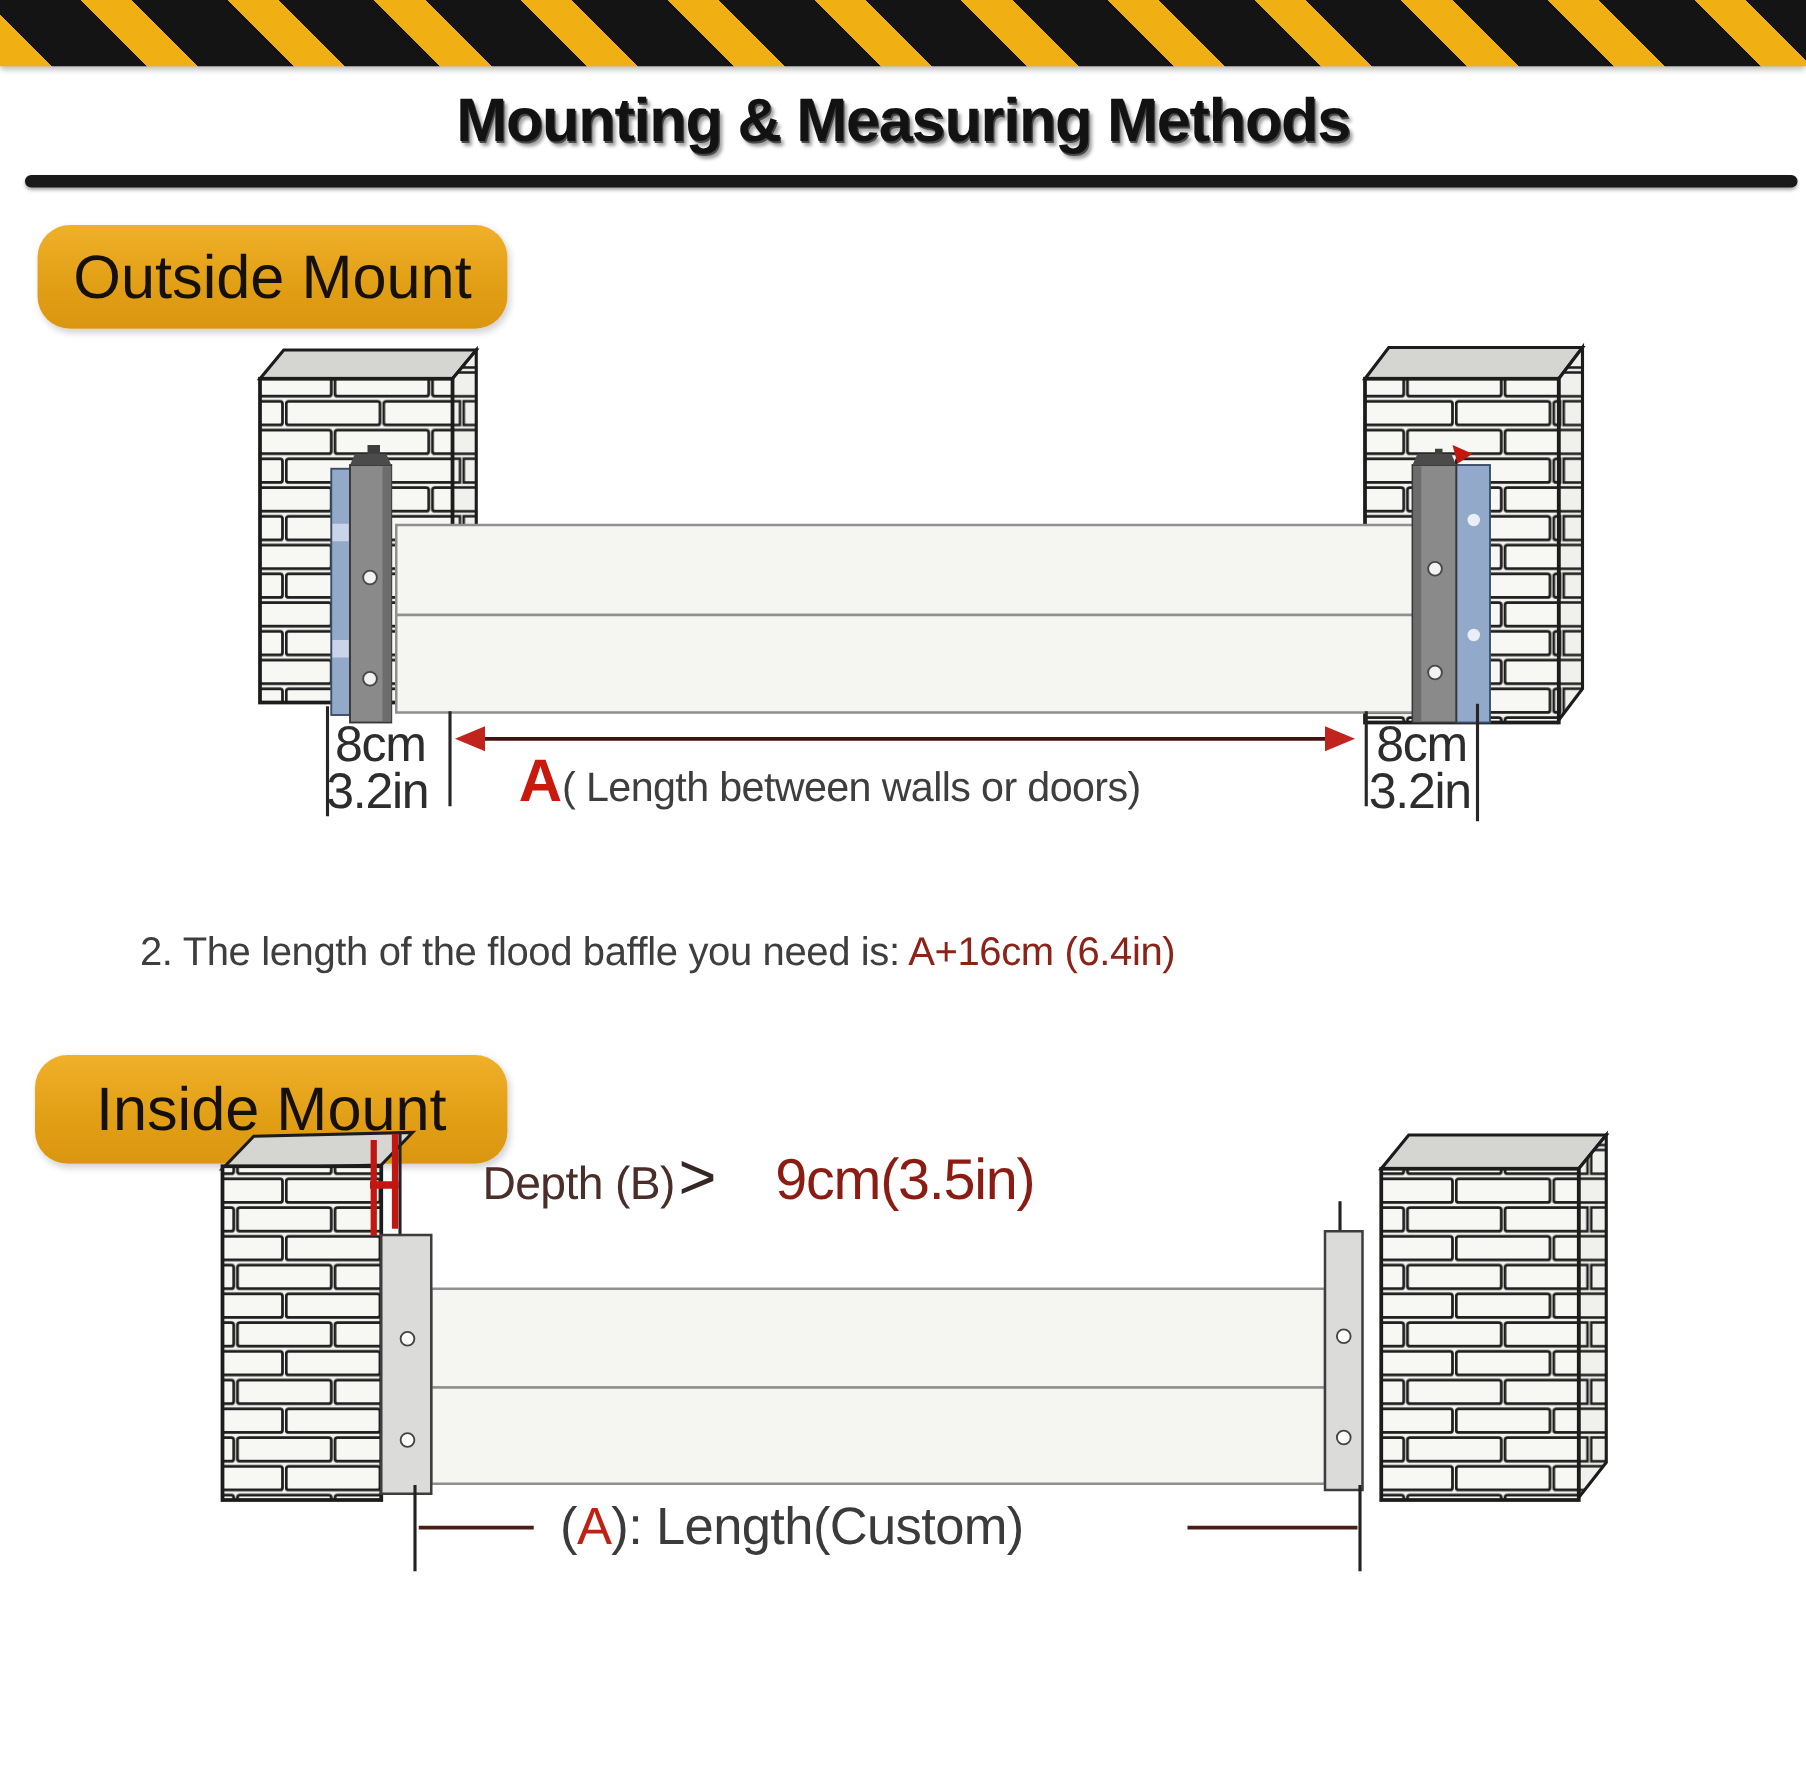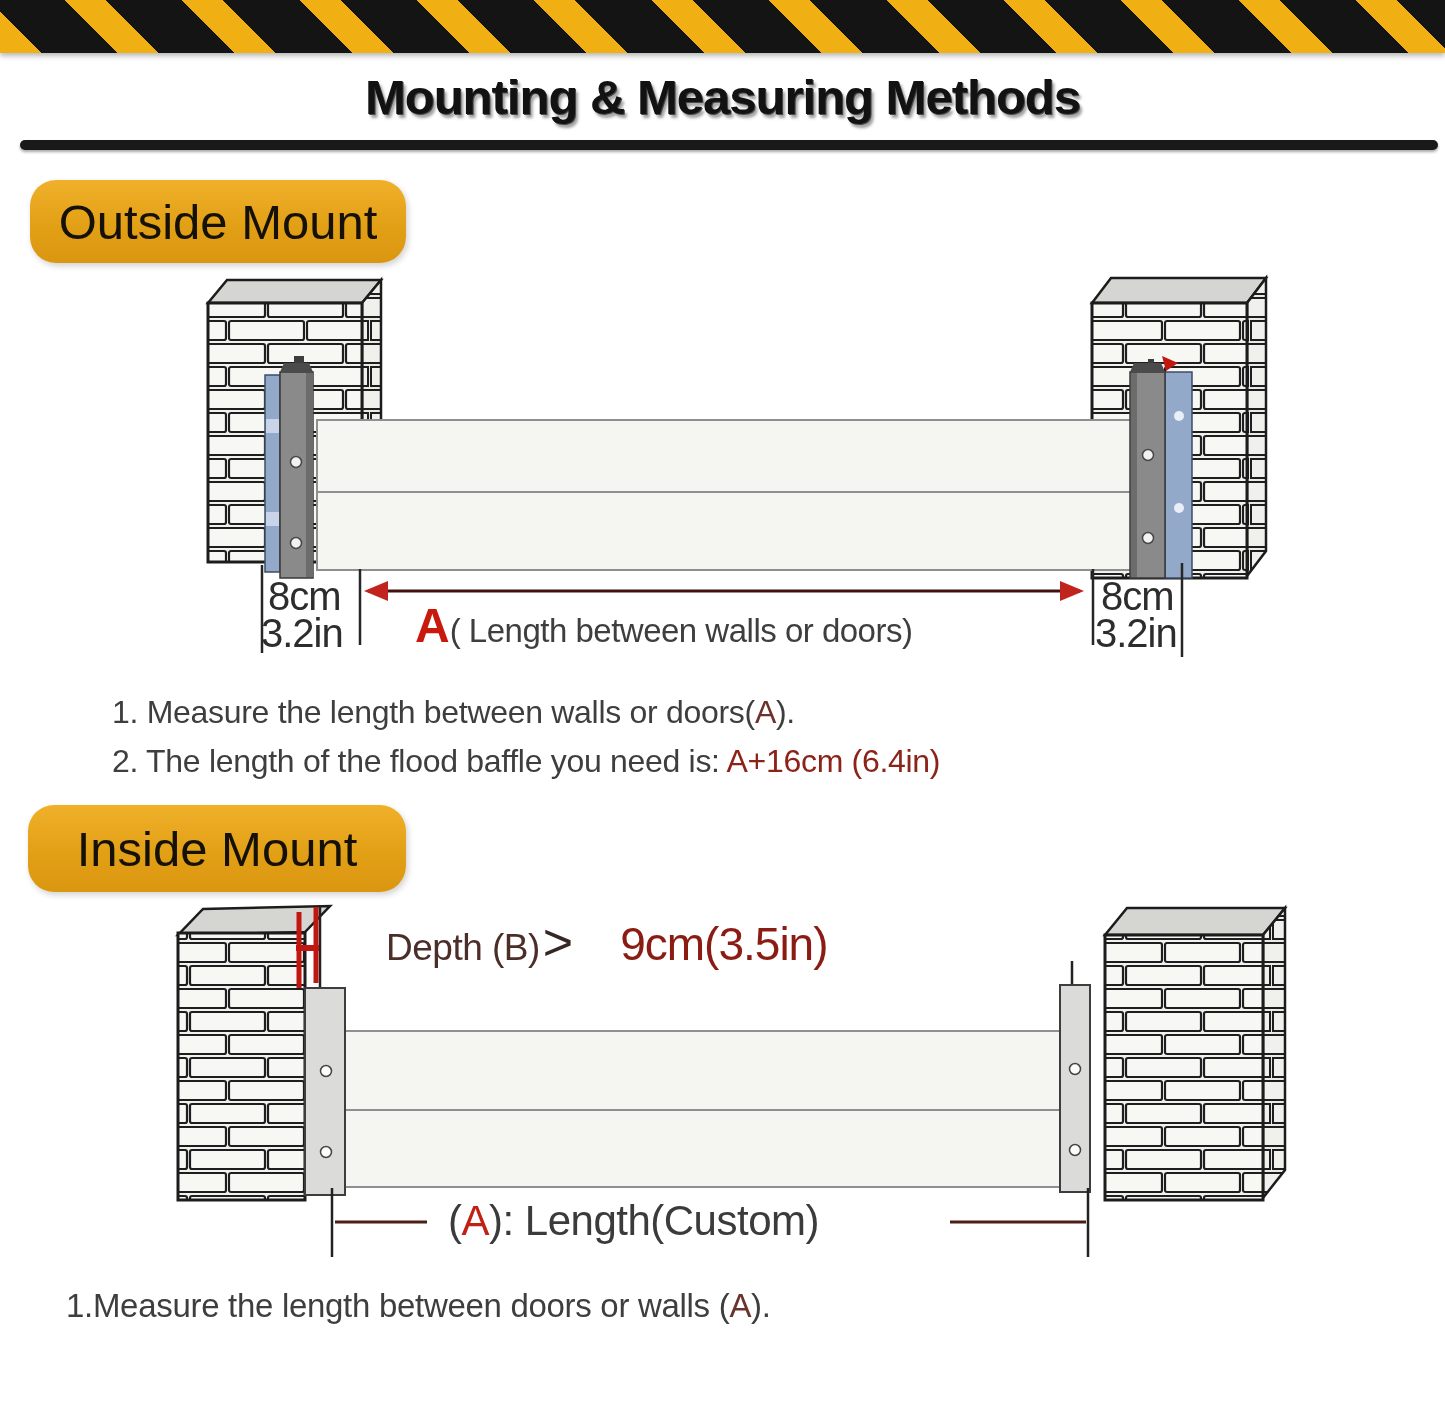--- a/index.html
+++ b/index.html
@@ -25,21 +25,21 @@
     box-shadow:0 2px 3px rgba(0,0,0,.35);
   }
   
   .badge{
     border-radius:26px;display:flex;align-items:center;justify-content:center;
     background:linear-gradient(180deg,#f0b02a 0%,#e2a016 55%,#da9610 100%);
     box-shadow:2px 3px 6px rgba(0,0,0,.18);
     font-size:49px;color:#151008;letter-spacing:0;white-space:nowrap;
   }
   #badge-outside{left:30px;top:180px;width:376px;height:83px;}
-  #badge-inside{left:28px;top:805px;width:378px;height:87px;}
+  #badge-inside{left:28px;top:844px;width:378px;height:87px;}
   
   .dim{font-size:40px;color:#2d2d2d;letter-spacing:-1px;white-space:nowrap;}
   .baseline-row{display:flex;align-items:baseline;white-space:nowrap;}
   .span-a{font-size:48px;font-weight:bold;color:#c9190c;}
   .span-rest{font-size:33px;color:#3e3e3e;letter-spacing:-0.5px;}
   .depth-1{font-size:37px;color:#4b2e29;letter-spacing:-0.5px;}
   .depth-gt{font-size:52px;color:#362624;margin:0 3px;}
   .depth-2{font-size:46px;color:#8b1c13;letter-spacing:-1px;margin-left:44px;}
   .len-dark{font-size:42px;color:#3b3b3b;letter-spacing:-0.5px;}
   .len-a{font-size:42px;color:#c02114;letter-spacing:-0.5px;}
@@ -144,23 +144,20 @@
 
   <div class="abs dim" style="left:268px;top:574px;">8cm</div>
   <div class="abs dim" style="left:261px;top:611px;">3.2in</div>
   <div class="abs dim" style="left:1101px;top:574px;">8cm</div>
   <div class="abs dim" style="left:1095px;top:611px;">3.2in</div>
   <div class="abs baseline-row" style="left:415px;top:598px;">
     <span class="span-a">A</span>
       <span class="span-rest">( Length between walls or doors)</span>
   </div>
 
-  <div class="abs note" style="left:112px;top:694px;">
-    <span>1. Measure the length between walls or doors(</span><span class="hl-a">A</span><span>).</span>
-  </div>
   <div class="abs note" style="left:112px;top:743px;">
     <span>2. The length of the flood baffle you need is: </span><span class="hl-maroon">A+16cm (6.4in)</span>
   </div>
 
   <div class="abs badge" id="badge-inside">
     <span>Inside Mount</span>
   </div>
 
   <svg class="abs" style="left:150px;top:895px;" width="1145" height="395" viewBox="0 0 1145 395">
     <defs>
@@ -229,17 +226,14 @@
     <span class="depth-1">Depth (B) </span>
     <span class="depth-gt">&gt;</span>
     <span class="depth-2">9cm(3.5in)</span>
   </div>
   <div class="abs baseline-row" style="left:448px;top:1197px;">
     <span class="len-dark">(</span>
       <span class="len-a">A</span>
       <span class="len-dark">): Length(Custom)</span>
   </div>
 
-  <div class="abs note note-in" style="left:66px;top:1287px;">
-    <span>1.Measure the length between doors or walls (</span><span class="hl-a">A</span><span>).</span>
-  </div>
 
 </div>
 
 </body></html>

